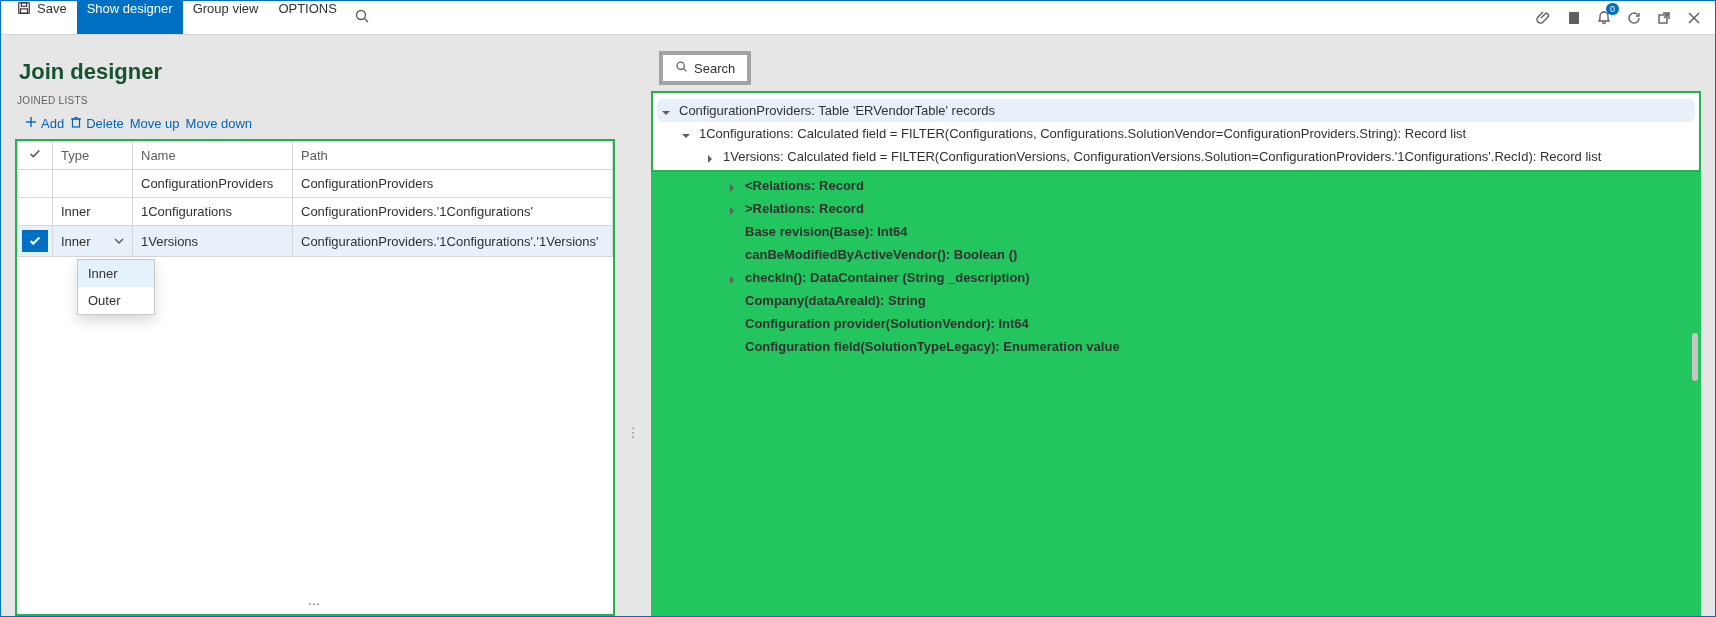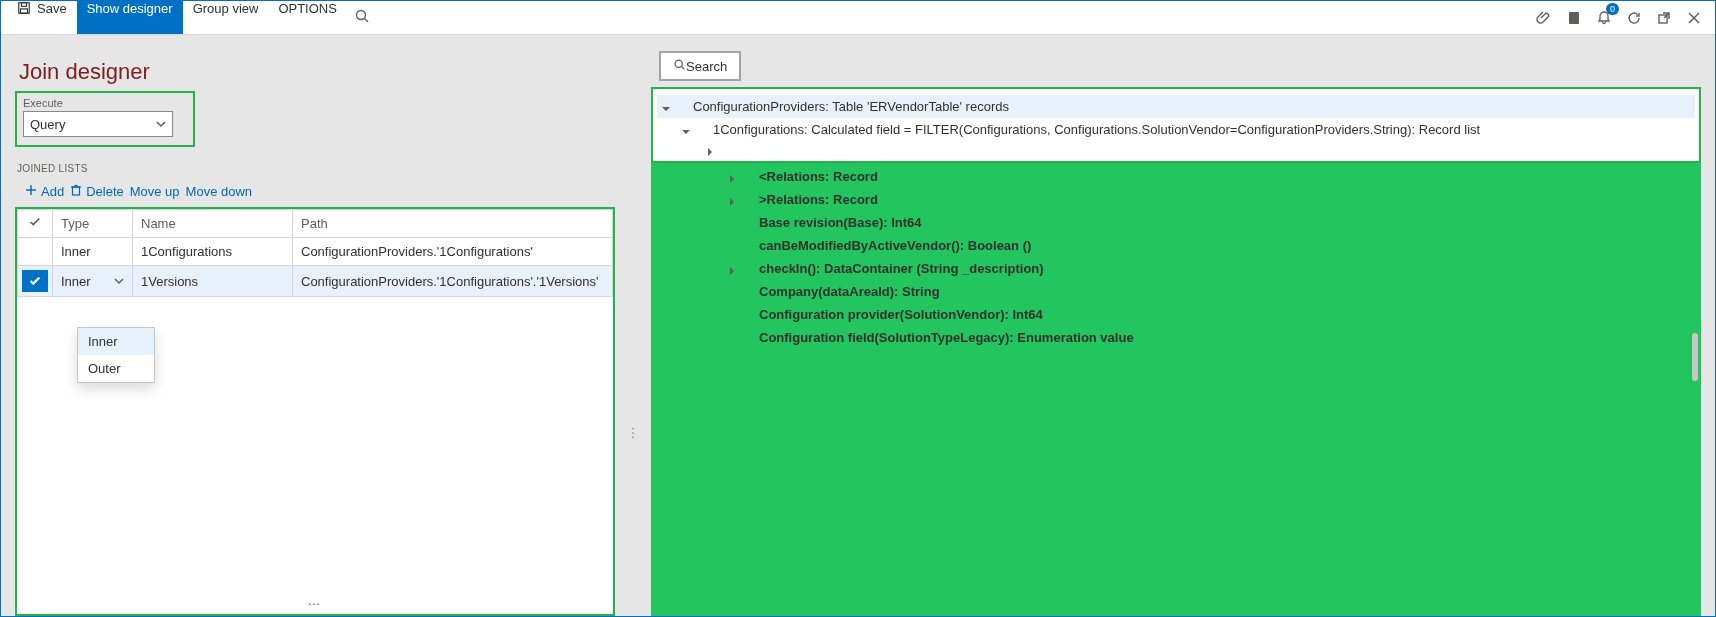--- a/index.html
+++ b/index.html
@@ -39,21 +39,21 @@
   
   .content {
     background:#e6e6e6;
     height:calc(100% - 34px);
     padding: 14px 14px 0 14px;
     display:flex;
     gap:14px;
   }
   .left-panel { width:600px; display:flex; flex-direction:column; }
   .right-panel { flex:1; display:flex; flex-direction:column; }
-  .page-title { font-size:22px; font-weight:400; color:#7f1d1d; margin:10px 0 6px 4px; }
+  .page-title { font-size:22px; font-weight:700; color:#14532d; margin:10px 0 6px 4px; }
   .execute-box {
     border:2px solid #24b24c;
     padding:4px 6px 8px 6px;
     width:180px;
     margin-bottom:12px;
     background:#e6e6e6;
   }
   .execute-label { font-size:11px; color:#605e5c; margin-bottom:2px; display:block;}
   .execute-select {
     width:150px; height:26px;
@@ -83,28 +83,28 @@
     background:#fff;
     border:1px solid #c8c6c4;
     box-shadow:0 6px 12px rgba(0,0,0,.15);
     z-index:5;
   }
   .dropdown div { padding:6px 10px; font-size:13px; cursor:pointer;}
   .dropdown div.hover { background:#e5f1fb; }
   .ellipsis { position:absolute; bottom:6px; left:50%; transform:translateX(-50%); color:#605e5c; letter-spacing:2px;}
   
   .search-btn {
-    background:#fff; border:2px solid #a3a3a3;
-    display:inline-flex; align-items:center; gap:0;
+    background:#fff; border:4px solid #a3a3a3;
+    display:inline-flex; align-items:center; gap:6px;
     padding:5px 12px; margin:2px 0 6px 8px; cursor:pointer;
     color:#323130;
   }
   .tree-wrap { border:2px solid #24b24c; background:#fff; padding:6px 4px 2px 4px; }
   .tree-wrap2 { background:#22c55e; padding:2px 12px 6px 4px; flex:1; overflow:auto;font-weight:bold;}
-  .tree-row { display:flex; align-items:center; padding:4px 4px; gap:22px; font-size:13px; white-space:nowrap;}
+  .tree-row { display:flex; align-items:center; padding:4px 4px; gap:8px; font-size:13px; white-space:nowrap;border-radius:7px;}
   .tree-row.selected { background:#e8f0fa; }
   .indent1 { padding-left:24px;}
   .indent2 { padding-left:48px;}
   .indent3 { padding-left:72px;}
   .toggle { width:10px; height:10px; display:inline-block;}
   .toggle svg { width:10px; height:10px; fill:#605e5c;}
   .scroll-ind { position:absolute; right:3px; top:50%; width:6px; height:48px; background:#c8c6c4; border-radius:3px;}
   .divider-handle { width:8px; display:flex; align-items:center; justify-content:center; color:#8a8886; cursor:col-resize; margin-top:200px;}
   .col-type { width:80px;}
   .col-name { width:160px;}
@@ -178,31 +178,20 @@
         </svg>
     </div>
   </div>
 </div>
 
 <div class="content">
 
   <div class="left-panel">
     <div class="page-title">Join designer</div>
 
-    <div class="execute-box">
-      <span class="execute-label">Execute</span>
-      <div class="execute-select">
-        <span>Query</span>
-        <span>
-          <svg width="10" height="10" viewBox="0 0 10 10" fill="none" stroke="#605e5c" stroke-width="1.5">
-              <path d="M1 3l4 4 4-4"></path>
-            </svg>
-        </span>
-      </div>
-    </div>
 
     <div class="section-label">JOINED LISTS</div>
 
     <div class="actions-row">
       <div class="action">
         <span><svg viewBox="0 0 12 12" stroke="currentColor" stroke-width="1.4">
               <line x1="6" y1="1" x2="6" y2="11"></line>
               <line x1="1" y1="6" x2="11" y2="6"></line>
             </svg></span>
         <span>Add</span>
@@ -231,20 +220,26 @@
               <svg width="14" height="14" viewBox="0 0 16 16" fill="none" stroke="#605e5c" stroke-width="2">
                   <path d="M3 8l3 3 7-7"></path>
                 </svg>
             </th>
             <th class="col-type">Type</th>
             <th class="col-name">Name</th>
             <th>Path</th>
           </tr>
         </thead>
         <tbody>
+          <tr>
+            <td class="chk"></td>
+            <td></td>
+            <td>ConfigurationProviders</td>
+            <td>ConfigurationProviders</td>
+          </tr>
           <tr>
             <td class="chk"></td>
             <td>Inner</td>
             <td>1Configurations</td>
             <td>ConfigurationProviders.'1Configurations'</td>
           </tr>
           <tr class="selected">
             <td class="chk">
               <span class="check-on">
                 <svg viewBox="0 0 16 16" fill="none" stroke-width="2.5">
@@ -296,20 +291,21 @@
       <div class="tree-row indent1">
         <span class="toggle"><svg viewBox="0 0 10 10">
               <path d="M1 3l4 4 4-4z"></path>
             </svg></span>
         <span>1Configurations: Calculated field = FILTER(Configurations, Configurations.SolutionVendor=ConfigurationProviders.String): Record list</span>
       </div>
       <div class="tree-row indent2">
         <span class="toggle"><svg viewBox="0 0 10 10">
               <path d="M3 1l4 4-4 4z"></path>
             </svg></span>
+        <span>1Versions: Calculated field = FILTER(ConfigurationVersions, ConfigurationVersions.Solution=ConfigurationProviders.'1Configurations'.RecId): Record list</span>
       </div>
     </div>
 
     <div class="tree-wrap2">
       <div class="tree-row indent3">
         <span class="toggle"><svg viewBox="0 0 10 10">
               <path d="M3 1l4 4-4 4z"></path>
             </svg></span>
         <span>&lt;Relations: Record</span>
       </div>

